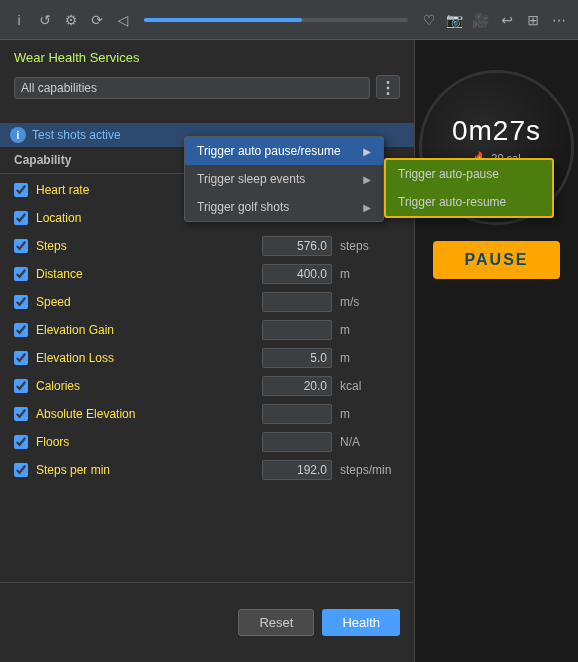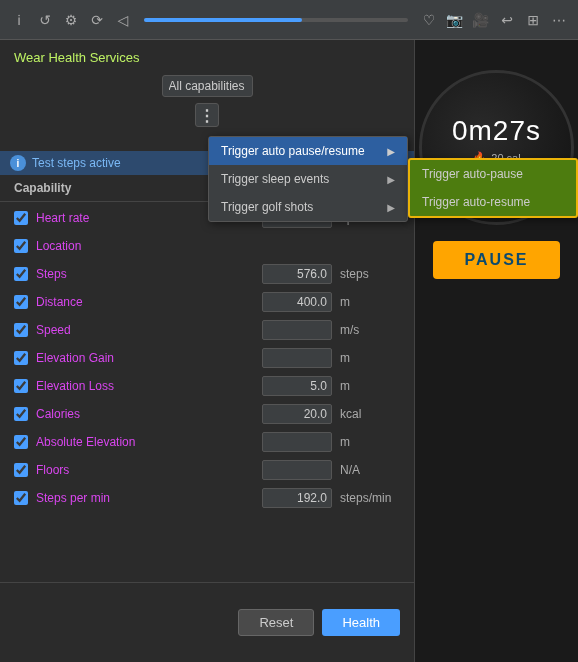--- a/index.html
+++ b/index.html
@@ -68,23 +68,22 @@
     .panel-title {
       padding: 10px 14px 6px;
       font-size: 13px;
       color: #bef264;
       font-weight: 500;
     }
 
     .filter-row {
       padding: 4px 14px 24px;
       display: flex;
-      align-items: center;
+      align-items: flex-end;
       gap: 6px;
-      flex-direction: column;
     }
     .capability-select {
       flex: 1;
       background: #3c3f41;
       border: 1px solid #555;
       color: #ccc;
       padding: 3px 6px;
       border-radius: 3px;
       font-size: 12px;
       appearance: none;
@@ -154,21 +153,21 @@
     .cap-checkbox {
       width: 14px;
       height: 14px;
       accent-color: #4a9eff;
       cursor: pointer;
       flex-shrink: 0;
     }
     .cap-name {
       flex: 1;
       font-size: 12px;
-      color: #d946ef;
+      color: #fde047;
     }
     .cap-input {
       width: 70px;
       background: #3c3f41;
       border: 1px solid #555;
       color: #ccc;
       padding: 2px 4px;
       border-radius: 2px;
       font-size: 12px;
       text-align: right;
@@ -264,21 +263,21 @@
       font-weight: bold;
       border-radius: 4px;
       cursor: pointer;
       letter-spacing: 2px;
     }
 
     
     .context-menu-wrap {
       position: absolute;
       top: 96px;
-      left: 208px;
+      left: 184px;
       z-index: 100;
       display: flex;
       gap: 0;
     }
 
     .context-menu {
       background: #3c3f41;
       border: 1px solid #555;
       border-radius: 3px;
       min-width: 200px;
@@ -349,21 +348,21 @@
 
     <div class="filter-row">
       <select class="capability-select">
         <option>All capabilities</option>
       </select>
       <div class="more-btn">⋮</div>
     </div>
 
     <div class="test-banner">
       <div class="info-icon">i</div>
-      <span>Test steps active</span>
+      <span>Test shots active</span>
     </div>
 
     <div class="cap-header">Capability</div>
 
     <div class="cap-list">
     <div class="cap-row">
           <input type="checkbox" class="cap-checkbox" checked="" style="">
           <span class="cap-name">Heart rate</span>
           <input type="text" class="cap-input" value="112.0" style="">
           <span class="cap-unit">bpm</span>

